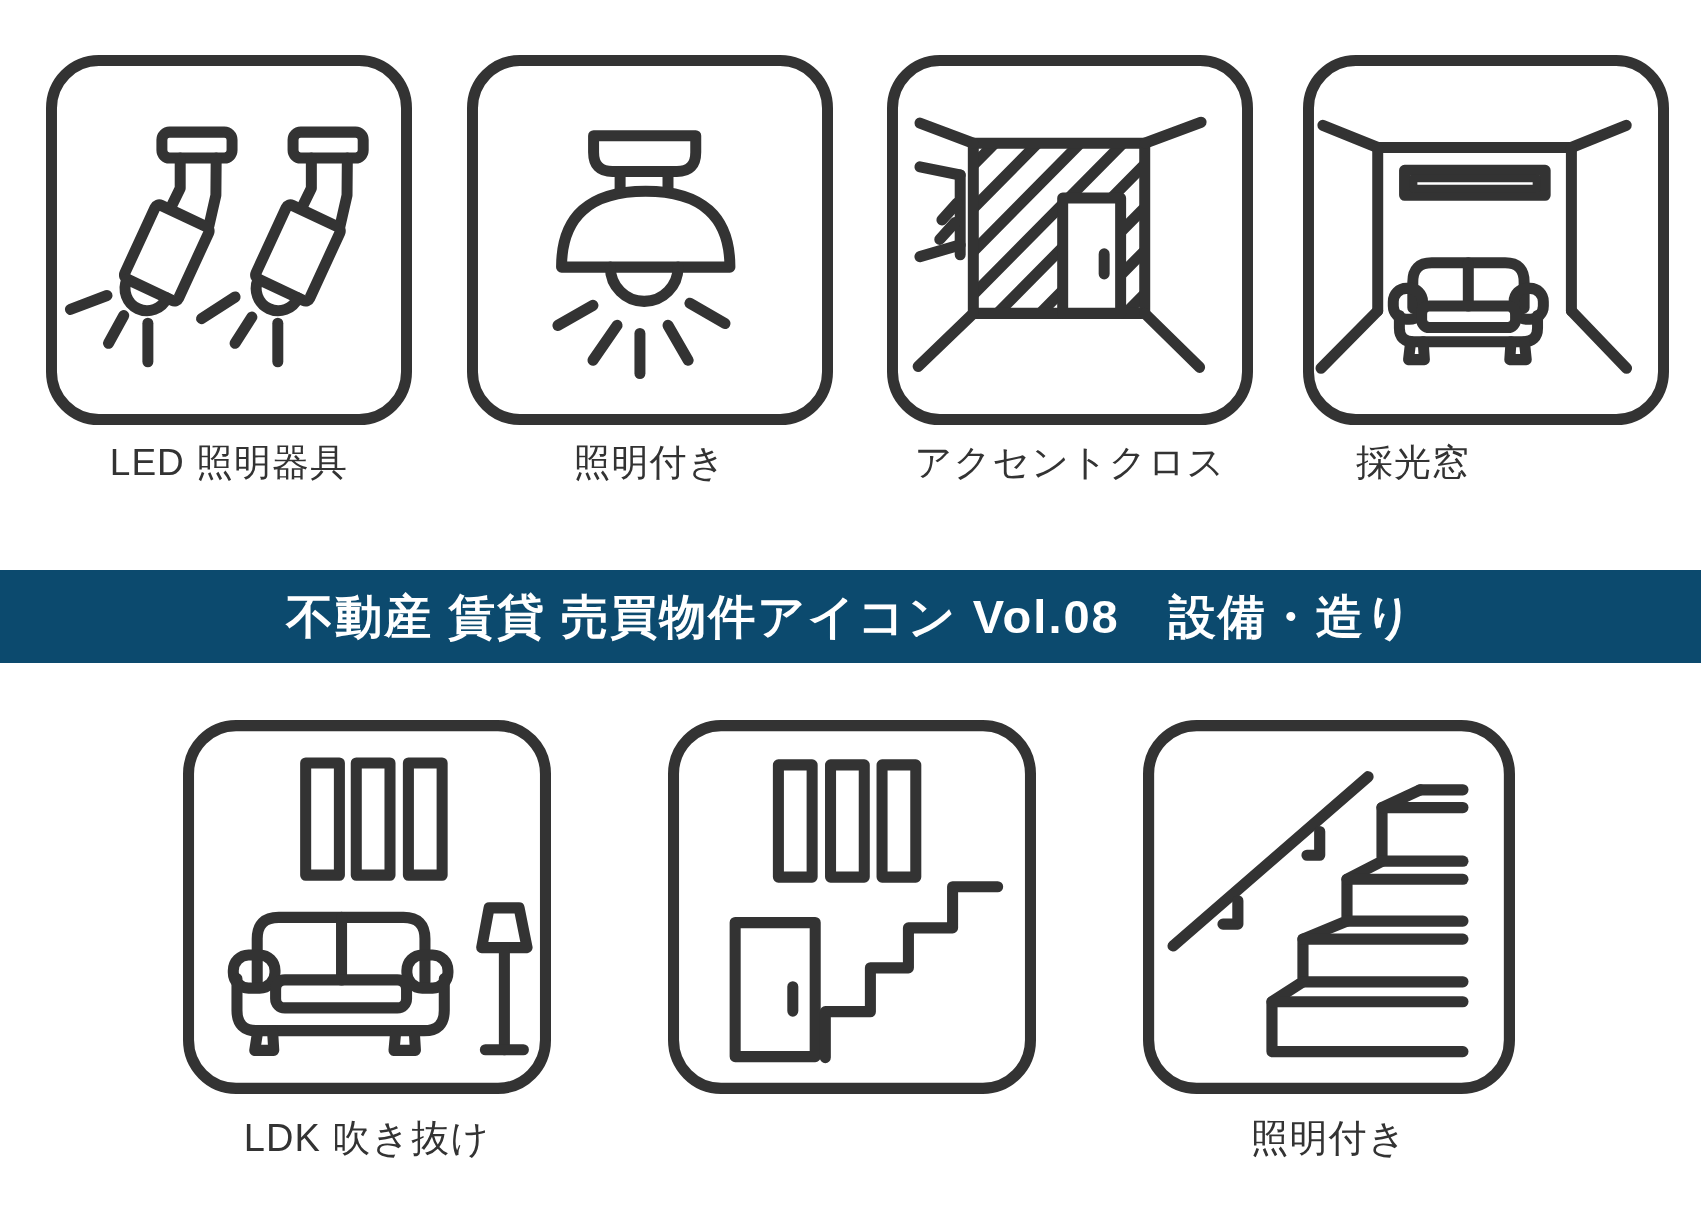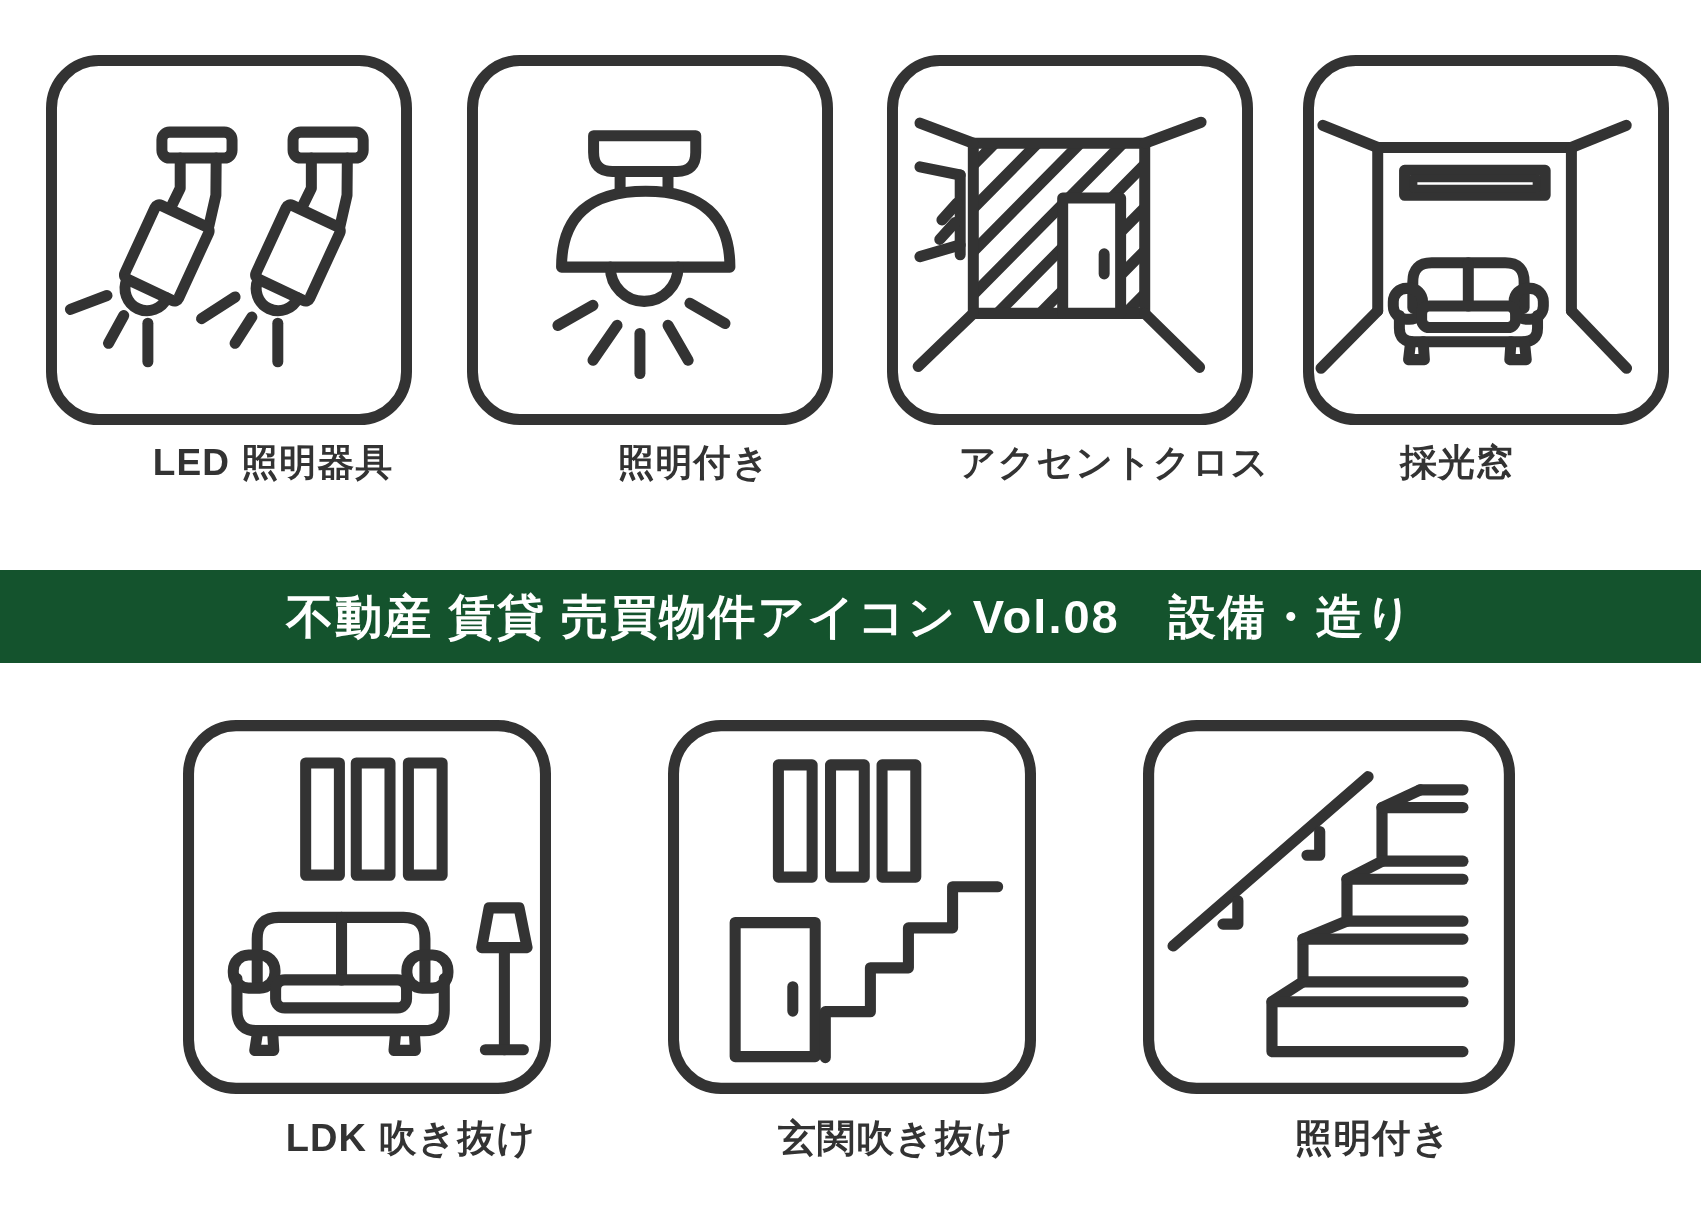--- a/index.html
+++ b/index.html
@@ -5,21 +5,21 @@
   :root { --ink: #333333; }
   html, body { margin: 0; padding: 0; background: #ffffff; }
   .canvas {
     position: relative; width: 1701px; height: 1231px; background: #ffffff;
     font-family: "Liberation Sans", "DejaVu Sans", sans-serif; overflow: hidden;
   }
   .card { position: absolute; color: var(--ink); }
   .card svg { display: block; width: 100%; height: 100%; }
   .label {
     position: absolute; transform: translateX(-50%); white-space: nowrap;
-    font-weight: bold; font-size: 37px; color: var(--ink); letter-spacing: 1px; margin-left: 44px;
+    font-weight: normal; font-size: 37px; color: var(--ink); letter-spacing: 1px;
   }
   .label.bottom { font-size: 38px; }
   .banner {
     position: absolute; left: 0; top: 570px; width: 1701px; height: 93px;
     background: #333333; color: #ffffff; text-align: center;
     font-weight: bold; font-size: 47px; line-height: 93px; letter-spacing: 2px;
   }
 </style>
 </head>
 <body>
@@ -148,21 +148,21 @@
         </g>
       </g>
     </svg>
   </div>
 
   <div class="label" style="left:229px; top:438px;">LED 照明器具</div>
   <div class="label" style="left:650px; top:438px;">照明付き</div>
   <div class="label" style="left:1070px; top:438px;">アクセントクロス</div>
   <div class="label" style="left:1413px; top:438px;">採光窓</div>
 
-  <div class="banner" style="background: #14532d; color: rgb(255, 255, 255);">
+  <div class="banner" style="background: #0c4a6e; color: rgb(255, 255, 255);">
     <span>不動産 賃貸 売買物件アイコン Vol.08　設備・造り</span>
   </div>
 
   <div class="card" style="left:183px; top:720px; width:368px; height:374px;">
     <svg viewBox="0 0 120 120" preserveAspectRatio="none">
       <g fill="none" stroke="currentColor" stroke-width="3.6" stroke-linecap="round" stroke-linejoin="round">
         <rect x="1.8" y="1.8" width="116.4" height="116.4" rx="15.5"></rect>
         <g>
           <rect x="40" y="13.8" width="11" height="36"></rect>
           <rect x="56.5" y="13.8" width="11" height="36"></rect>
@@ -221,16 +221,15 @@
           <path d="M65.8,64.5 H103.2"></path>
           <path d="M51.6,70.3 H103.2"></path>
           <path d="M51.6,84 H103.2"></path>
           <path d="M41.6,90.4 H103.2"></path>
         </g>
       </g>
     </svg>
   </div>
 
   <div class="label bottom" style="left:367px; top:1113px;text-align:center;">LDK 吹き抜け</div>
-  <div class="label bottom" style="left:852px; top:1113px;">玄関吹き抜け</div>
   <div class="label bottom" style="left:1329px; top:1113px;">照明付き</div>
 
 </div>
 
 </body></html>

